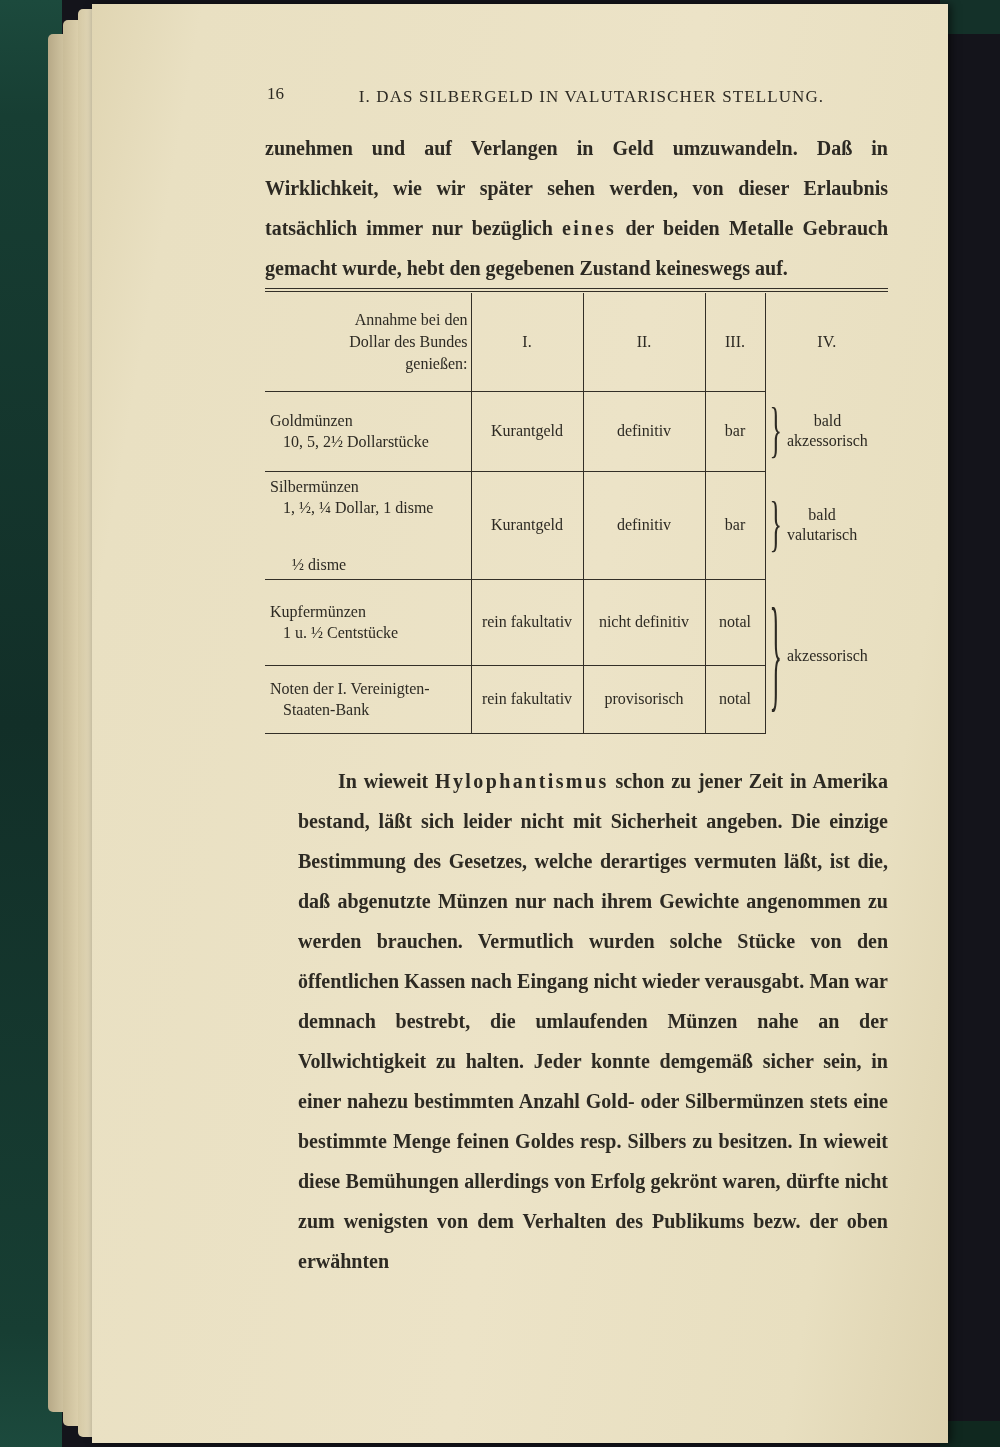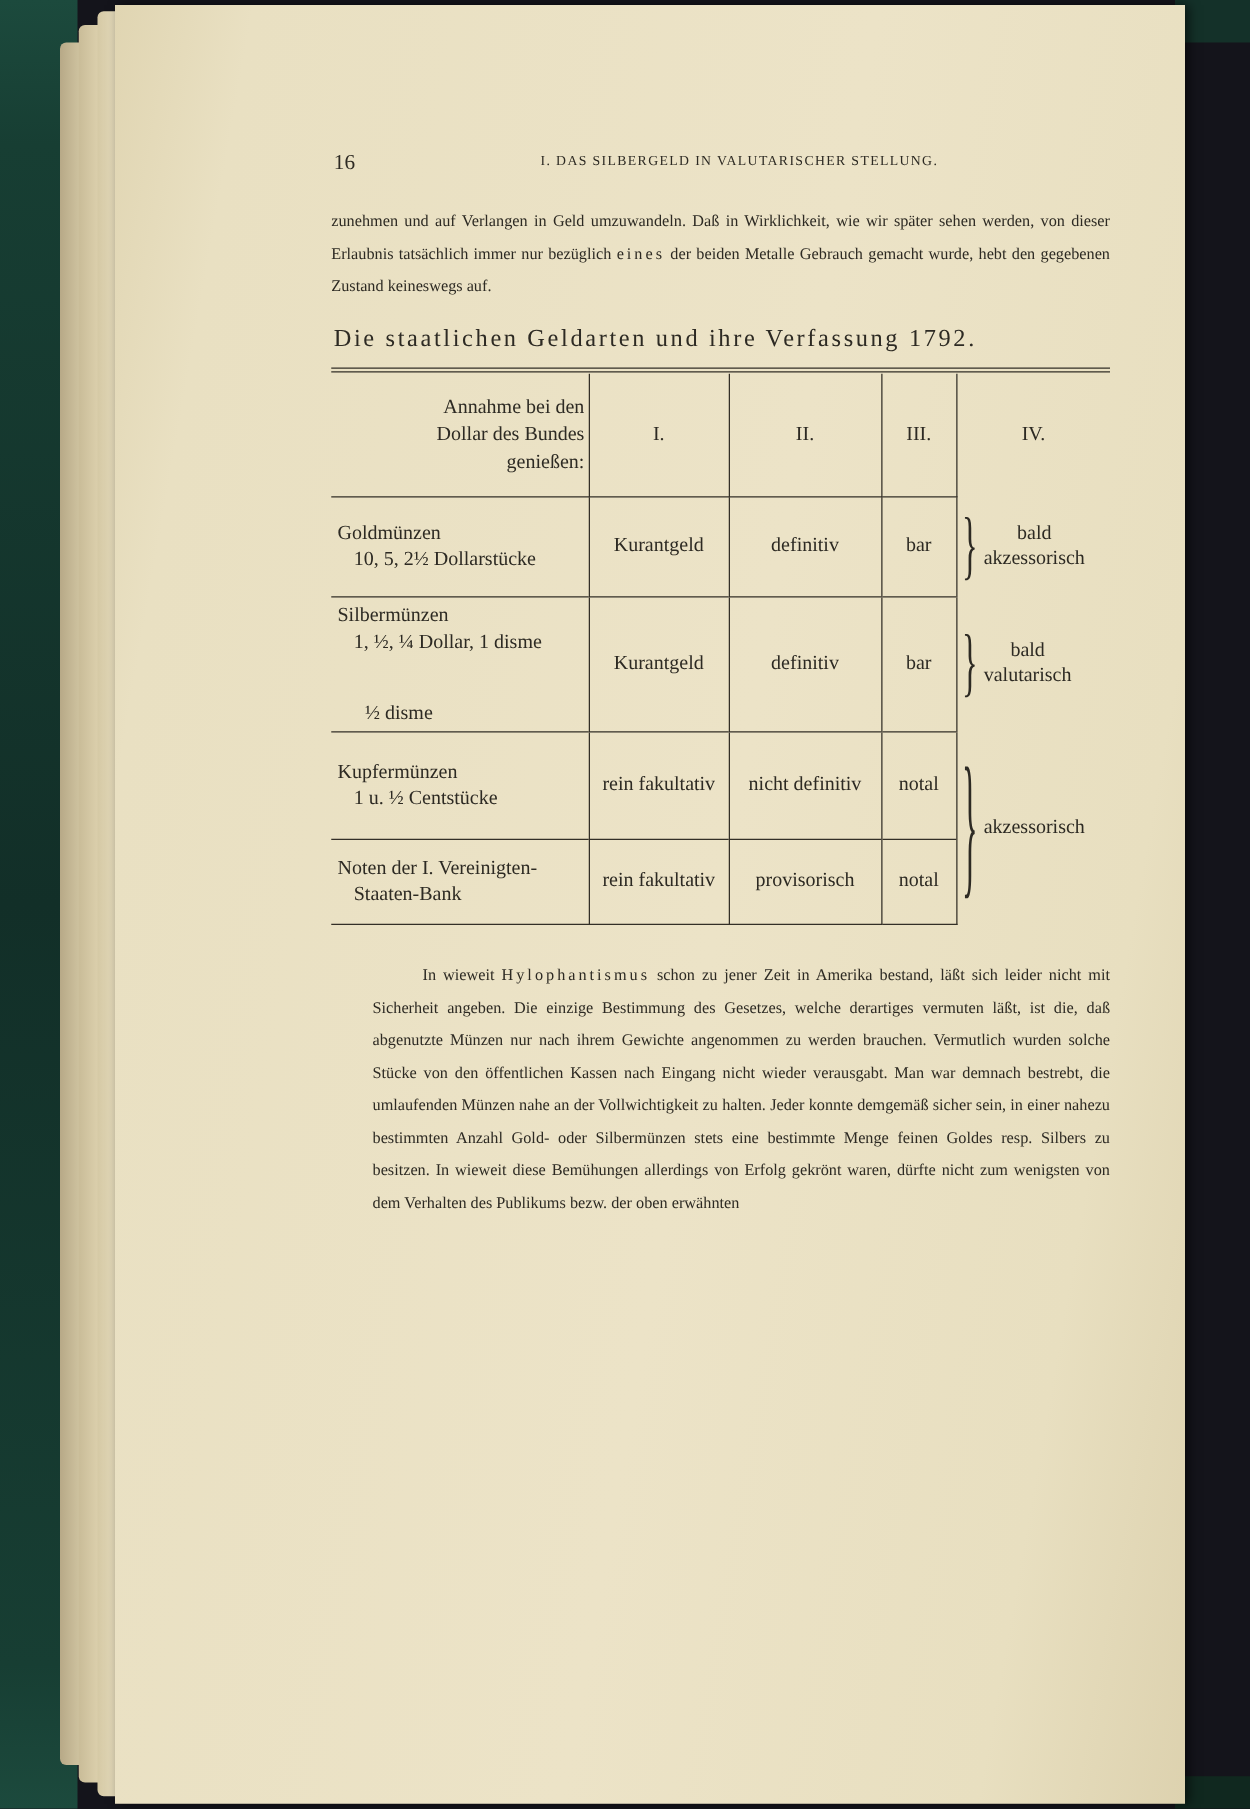--- a/index.html
+++ b/index.html
@@ -19,29 +19,29 @@
   .cover-tr { position: absolute; right: 0; top: 0; width: 60px; height: 34px; background: #143129; }
   .cover-br { position: absolute; right: 0; bottom: 0; width: 60px; height: 26px; background: #10281f; }
   .edge { position: absolute; border-radius: 5px 0 0 5px; }
   .edge1 { left: 48px; top: 34px; width: 16px; height: 1378px; background: linear-gradient(90deg,#b7a987,#cfc3a0); }
   .edge2 { left: 63px; top: 20px; width: 16px; height: 1406px; background: linear-gradient(90deg,#c9bc98,#dcd0ad); }
   .edge3 { left: 78px; top: 9px; width: 15px; height: 1428px; background: linear-gradient(90deg,#d5c9a5,#e4dabb); }
   .page {
     position: absolute; left: 92px; top: 4px; width: 856px; height: 1439px;
     background: linear-gradient(100deg, #e0d5b2 0%, #e9e0c2 10%, #ece3c7 55%, #e8dfc0 85%, #ddd2af 100%);
     box-shadow: 3px 0 8px rgba(0,0,0,0.55);
-    padding: 116px 60px 40px 173px;
+    padding: 80px 60px 40px 173px;
   }
   .running-head { position: relative; height: 28px; margin-bottom: 16px; }
   .pagenum { position: absolute; left: 2px; top: 0; font-size: 17px; }
   .rh-title {
-    display: block; text-align: center; font-size: 11px;
+    display: block; text-align: center; font-size: 17px;
     letter-spacing: 1.1px; padding: 3px 0 0 30px; white-space: nowrap;
   }
-  .para { font-size: 13px; line-height: 26px; text-align: justify; margin: 0; }
+  .para { font-size: 20px; line-height: 40px; text-align: justify; margin: 0; font-weight: bold; }
   .sperr { letter-spacing: 2.4px; }
   .table-heading {
     font-size: 19.5px; letter-spacing: 2.1px; margin: 19px 0 11px 2px; white-space: nowrap;
   }
   .double-rule {
     height: 4px; border-top: 1.6px solid #332f27; border-bottom: 1.6px solid #332f27;
     margin-bottom: 1px;
   }
   table.geld-table { border-collapse: collapse; width: 100%; font-size: 16px; table-layout: fixed; }
   col.w0 { width: 206px; } col.w1 { width: 112px; } col.w2 { width: 122px; }
@@ -83,21 +83,20 @@
 
 <div class="page">
 
   <div class="running-head">
     <span class="pagenum">16</span>
     <span class="rh-title">I. DAS SILBERGELD IN VALUTARISCHER STELLUNG.</span>
   </div>
 
   <p class="para"><span>zunehmen und auf Verlangen in Geld umzuwandeln. Daß in Wirklichkeit, wie wir später sehen werden, von dieser Erlaubnis tatsächlich immer nur bezüglich </span><span class="sperr">eines</span><span> der beiden Metalle Gebrauch gemacht wurde, hebt den gegebenen Zustand keineswegs auf.</span></p>
 
-  <div class="table-heading">Die staatlichen Geldarten und ihre Verfassung 1792.</div>
 
   <div class="double-rule"></div>
 
   <table class="geld-table">
     <colgroup>
       <col class="w0">
         <col class="w1">
         <col class="w2">
         <col class="w3">
         <col class="w4">

